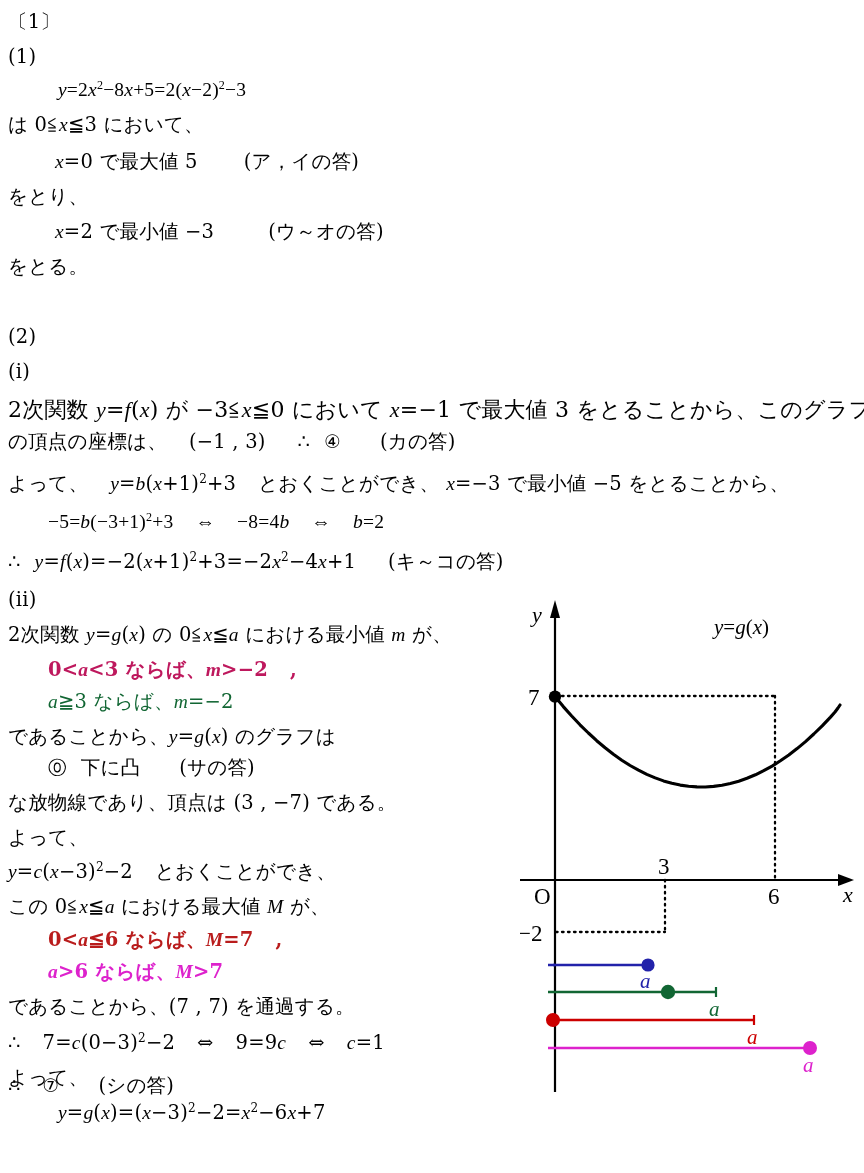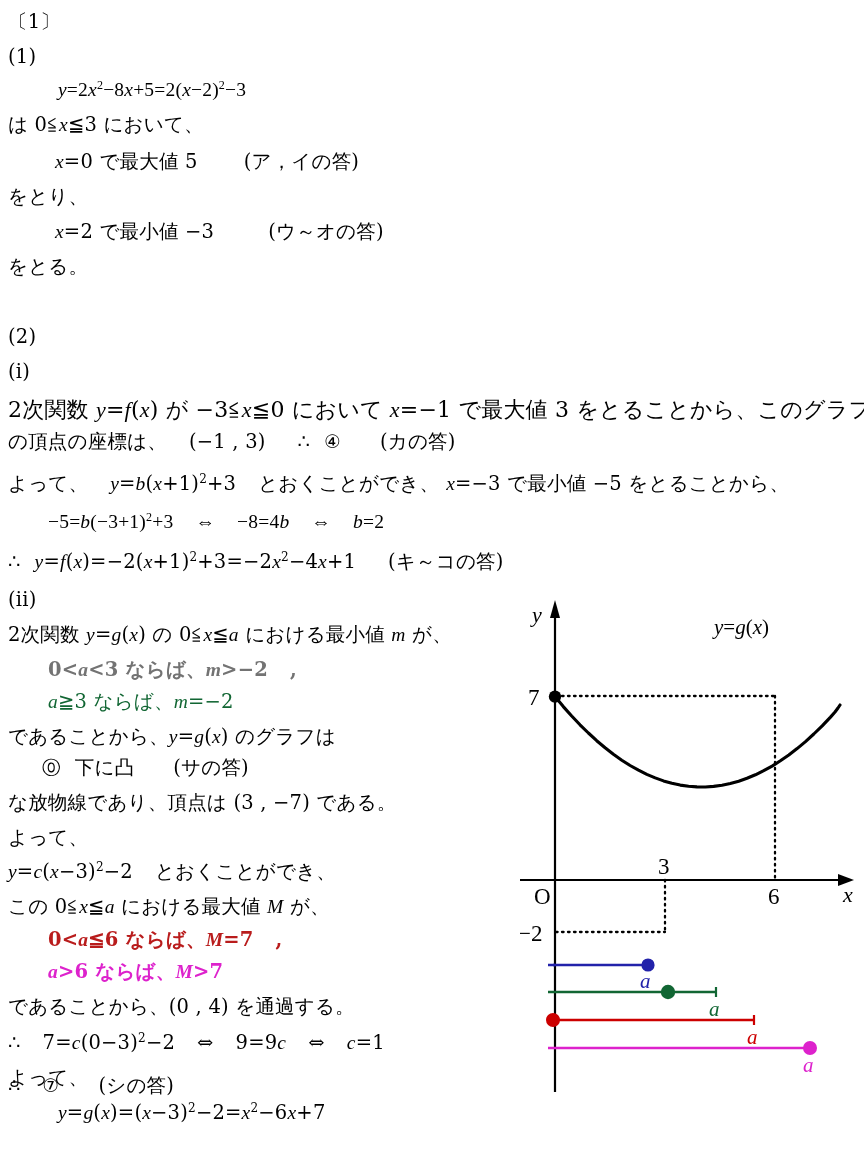--- a/index.html
+++ b/index.html
@@ -39,21 +39,21 @@
     vertical-align: super;
     line-height: 0;
     font-style: normal;
   }
 
   .sp  { display:inline-block; width: 7px; }
   .sp2 { display:inline-block; width: 14px; }
   .sp3 { display:inline-block; width: 22px; }
   .sp4 { display:inline-block; width: 32px; }
 
-  .c-blue    { color: #737373; }
+  .c-blue    { color: #be185d; }
   .c-green   { color: #116633; }
   .c-red     { color: #b91c1c; }
   .c-magenta { color: #dd22cc; }
 
   .circ {
     display: inline-block;
     font-family: "DejaVu Sans", sans-serif;
     font-size: 0.95em;
   }
 
@@ -135,21 +135,21 @@
   </div>
 
   <div class="txt jp c-green" style="left:48px; top:692px; font-weight:400;">
     <span class="mi">a</span>≧3 ならば、<span class="mi">m</span>=−2
   </div>
 
   <div class="txt jp" style="left:8px; top:727px;">
     であることから、<span class="mi">y</span>=<span class="mi">g</span>(<span class="mi">x</span>) のグラフは
   </div>
 
-  <div class="txt jp" style="left:42px; top:758px;">
+  <div class="txt jp" style="left:48px; top:758px;">
     <span class="circ">⓪</span><span class="sp2"></span>下に凸<span class="sp4"></span><span class="sp"></span>(サの答)
   </div>
 
   <div class="txt jp" style="left:8px; top:793px;">
     な放物線であり、頂点は (3 , −7) である。
   </div>
 
   <div class="txt jp" style="left:8px; top:828px;">
     よって、
   </div>
@@ -164,21 +164,21 @@
 
   <div class="txt jp c-red" style="left:48px; top:930px; font-weight:600;">
     0&lt;<span class="mi">a</span>≦6 ならば、<span class="mi">M</span>=7<span class="sp3"></span>,
   </div>
 
   <div class="txt jp c-magenta" style="left:48px; top:962px; font-weight:600;">
     <span class="mi">a</span>&gt;6 ならば、<span class="mi">M</span>&gt;7
   </div>
 
   <div class="txt jp" style="left:8px; top:997px;">
-    であることから、(0 , 4) を通過する。
+    であることから、(7 , 7) を通過する。
   </div>
 
   <div class="txt jp" style="left:8px; top:1033px;">
     ∴<span class="sp3"></span>7=<span class="mi">c</span>(0−3)<sup class="exp">2</sup>−2<span class="sp3"></span>⇔<span class="sp3"></span>9=9<span class="mi">c</span><span class="sp3"></span>⇔<span class="sp3"></span><span class="mi">c</span>=1
   </div>
 
   <div class="txt jp" style="left:8px; top:1068px;">
     よって、
   </div>
 

